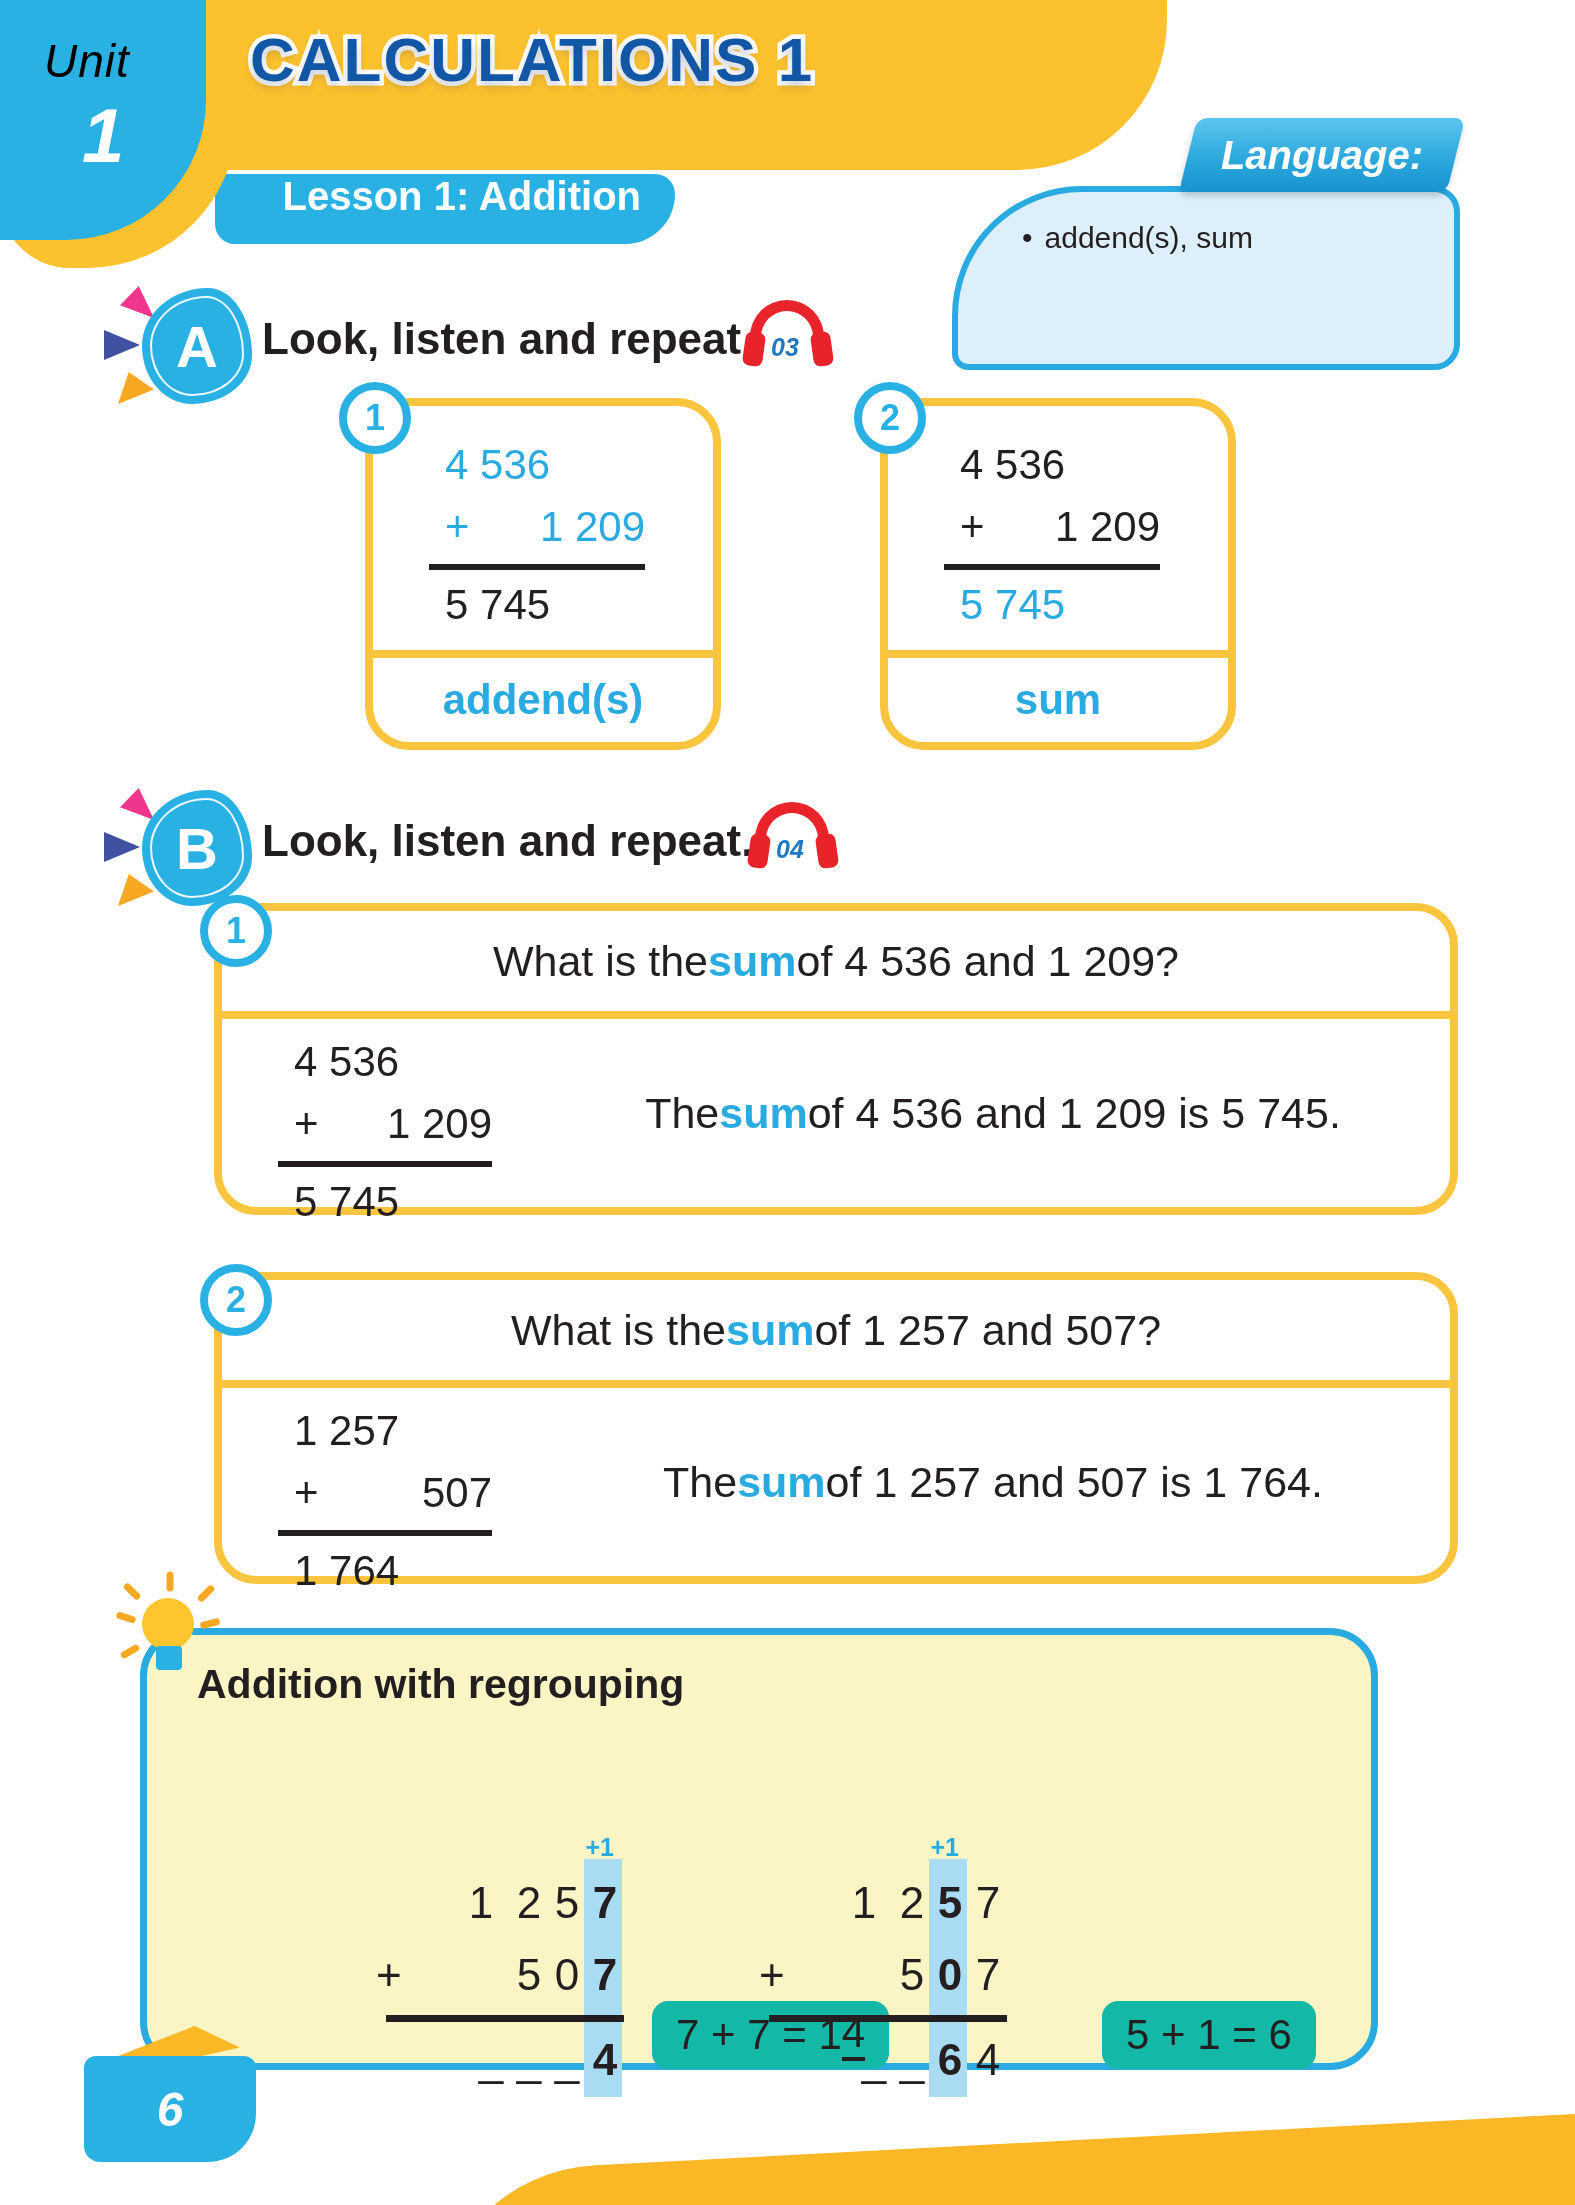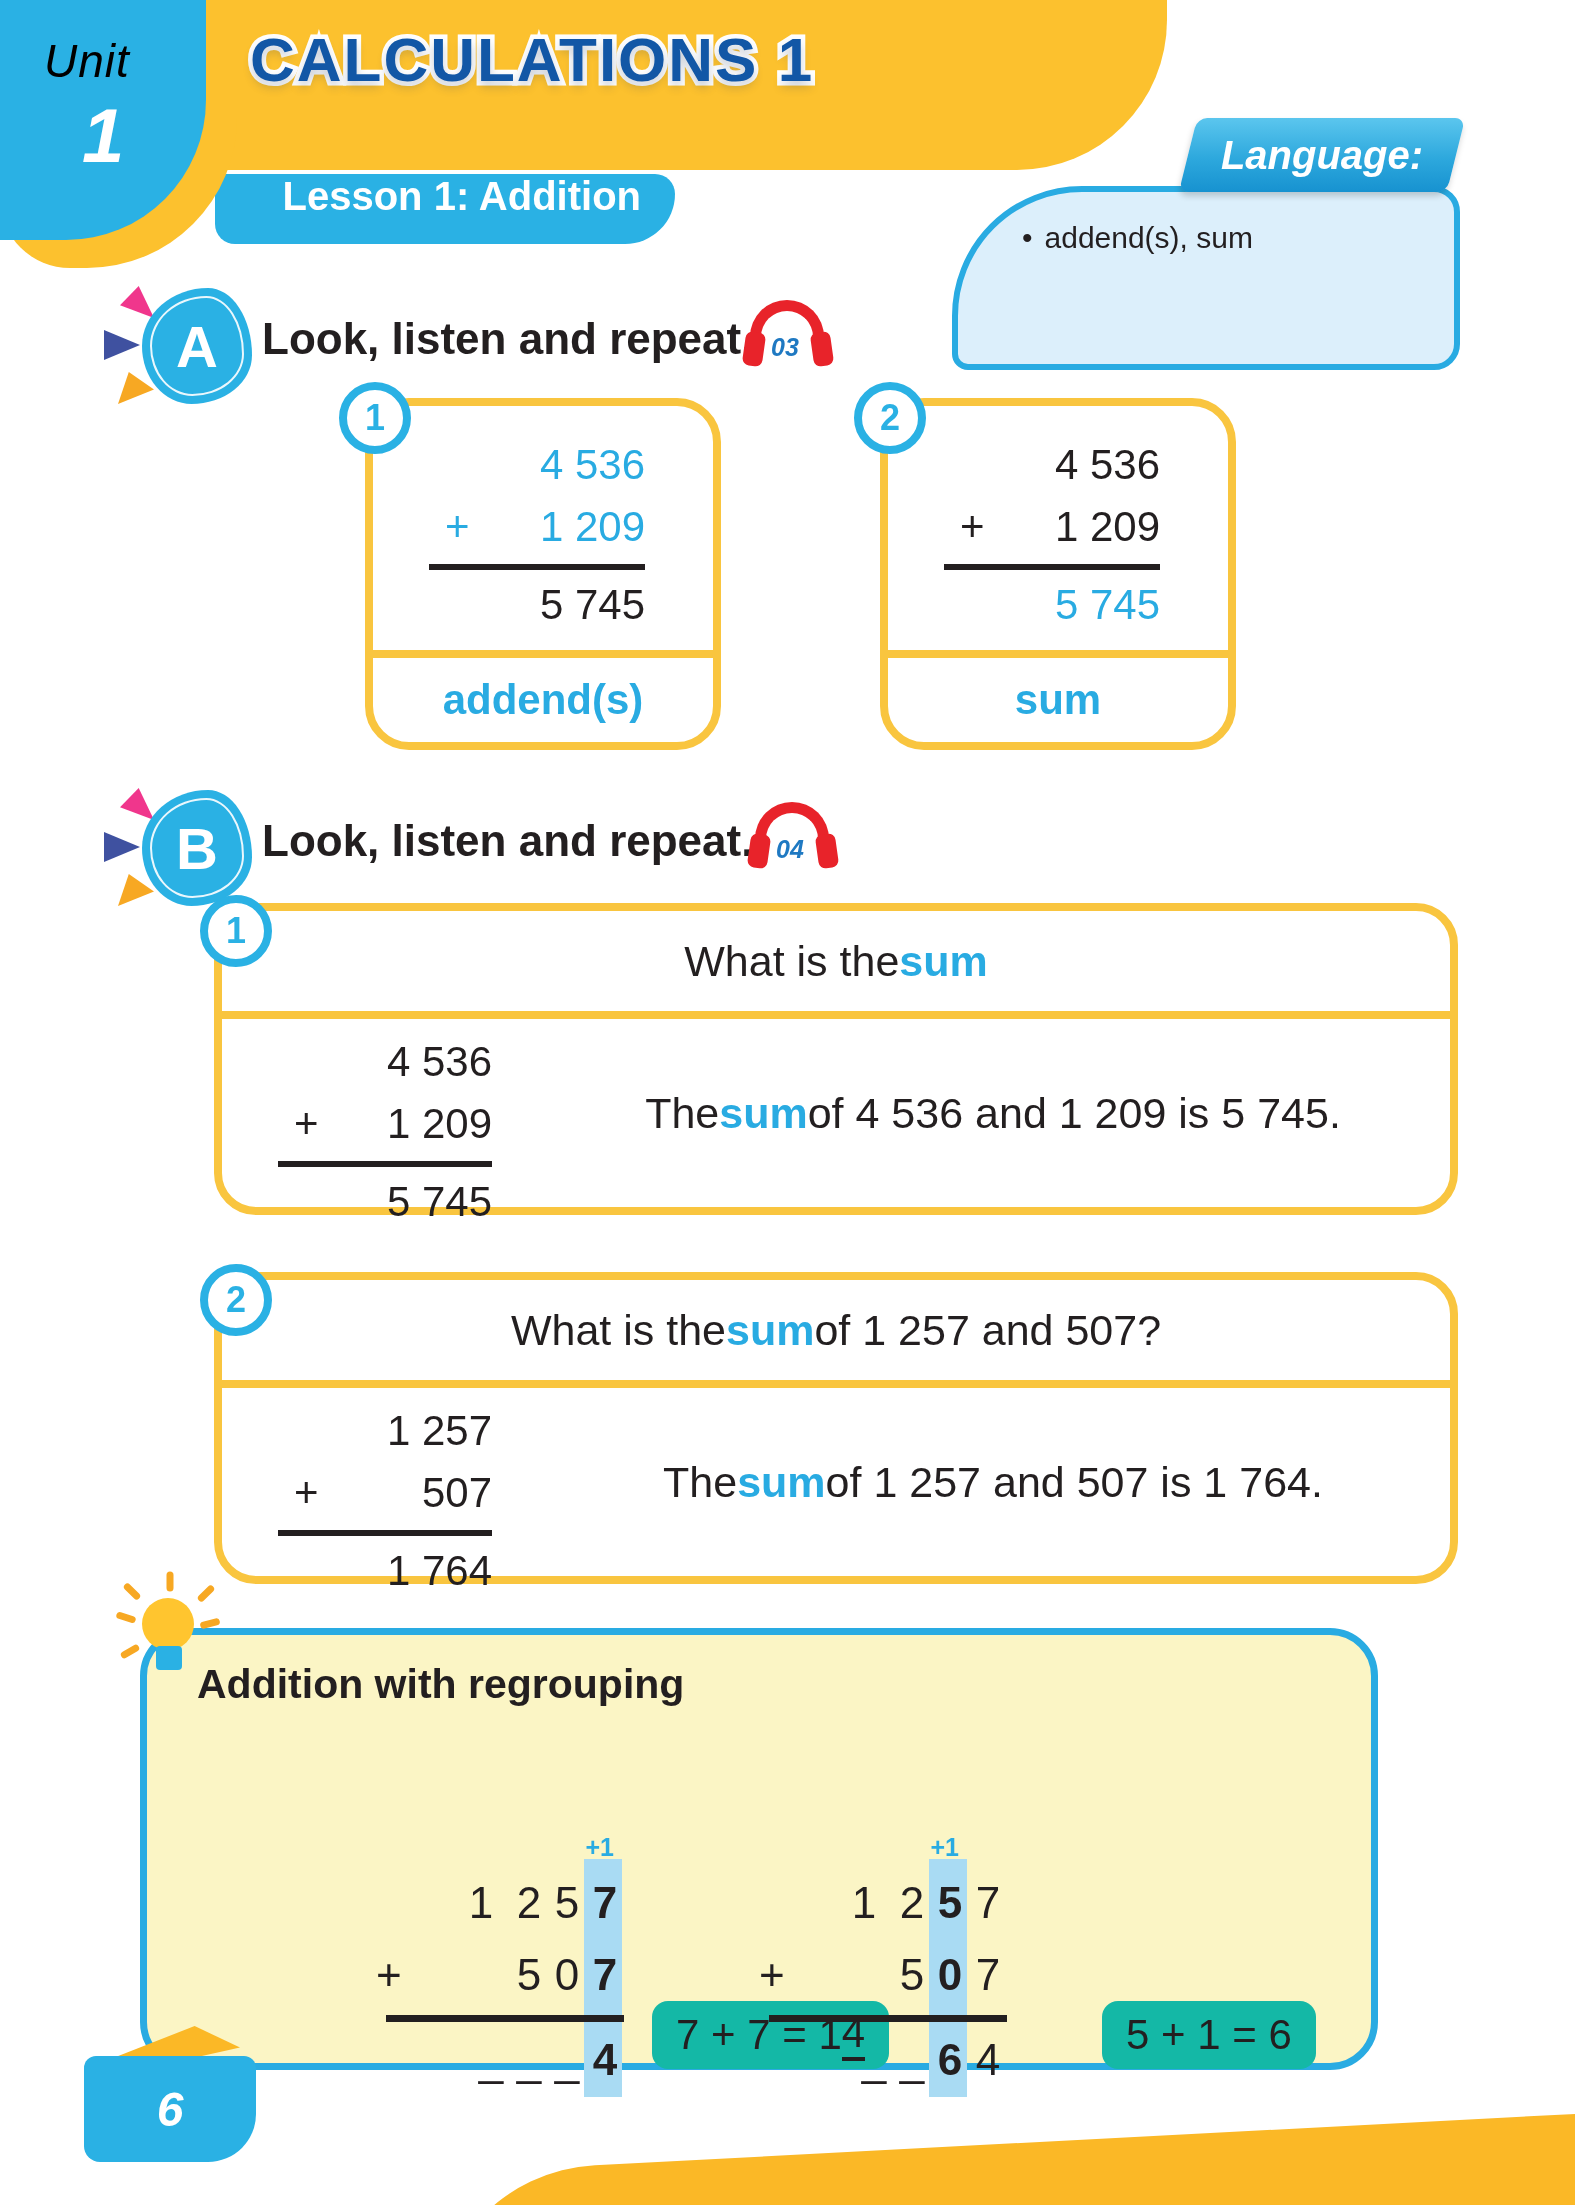--- a/index.html
+++ b/index.html
@@ -59,21 +59,21 @@
 
   
   .card{width:356px;height:352px;background:#fff;border:8px solid #F9C53F;border-radius:44px;box-sizing:border-box;}
   .card .divider{position:absolute;left:0;right:0;top:244px;height:8px;background:#F9C53F;}
   .card .label{position:absolute;left:0;right:0;top:252px;bottom:0;display:flex;align-items:center;justify-content:center;
     font-size:42px;font-weight:800;color:#29ABE2;}
   .numbadge{width:56px;height:56px;background:#fff;border:8px solid #2AB1E4;border-radius:50%;
     display:flex;align-items:center;justify-content:center;font-size:36px;font-weight:800;color:#2AB1E4;z-index:3;}
 
   .stack{position:absolute;}
-  .stack .r-top,.stack .r-sum{text-align:right;font-size:42px;height:62px;line-height:62px;}
+  .stack .r-top,.stack .r-sum{font-size:42px;height:62px;line-height:62px;}
   .stack .r-plus{display:flex;justify-content:space-between;font-size:42px;height:62px;line-height:62px;}
   .stack .rule{height:6px;background:#231F20;margin:6px 0 4px -16px;}
   .cyan{color:#29ABE2;}
 
   
   .qbox{width:1244px;height:312px;background:#fff;border:8px solid #F9C53F;border-radius:42px;box-sizing:border-box;}
   .qbox .qheader{position:absolute;top:0;left:0;right:0;height:100px;display:flex;align-items:center;justify-content:center;
     font-size:43px;}
   .qbox .qdivider{position:absolute;top:100px;left:0;right:0;height:8px;background:#F9C53F;}
   .qbox .answer{position:absolute;left:330px;top:108px;bottom:0;right:16px;display:flex;align-items:center;justify-content:center;
@@ -192,20 +192,21 @@
   <div class="cup l"></div>
   <div class="cup r"></div>
   <div class="num">04</div>
 </div>
 
 <div class="abs qbox" style="left:214px;top:903px">
   <div class="abs numbadge" style="left:-22px;top:-16px">1</div>
   <div class="qheader">
     <span>What is the </span>
       <span class="kw">sum</span>
+      <span> of 4 536 and 1 209?</span>
   </div>
   <div class="qdivider"></div>
   <div class="stack" style="left:72px;top:120px;width:198px">
     <div class="r-top">4 536</div>
     <div class="r-plus">
       <span>+</span>
       <span>1 209</span>
     </div>
     <div class="rule"></div>
     <div class="r-sum">5 745</div>

